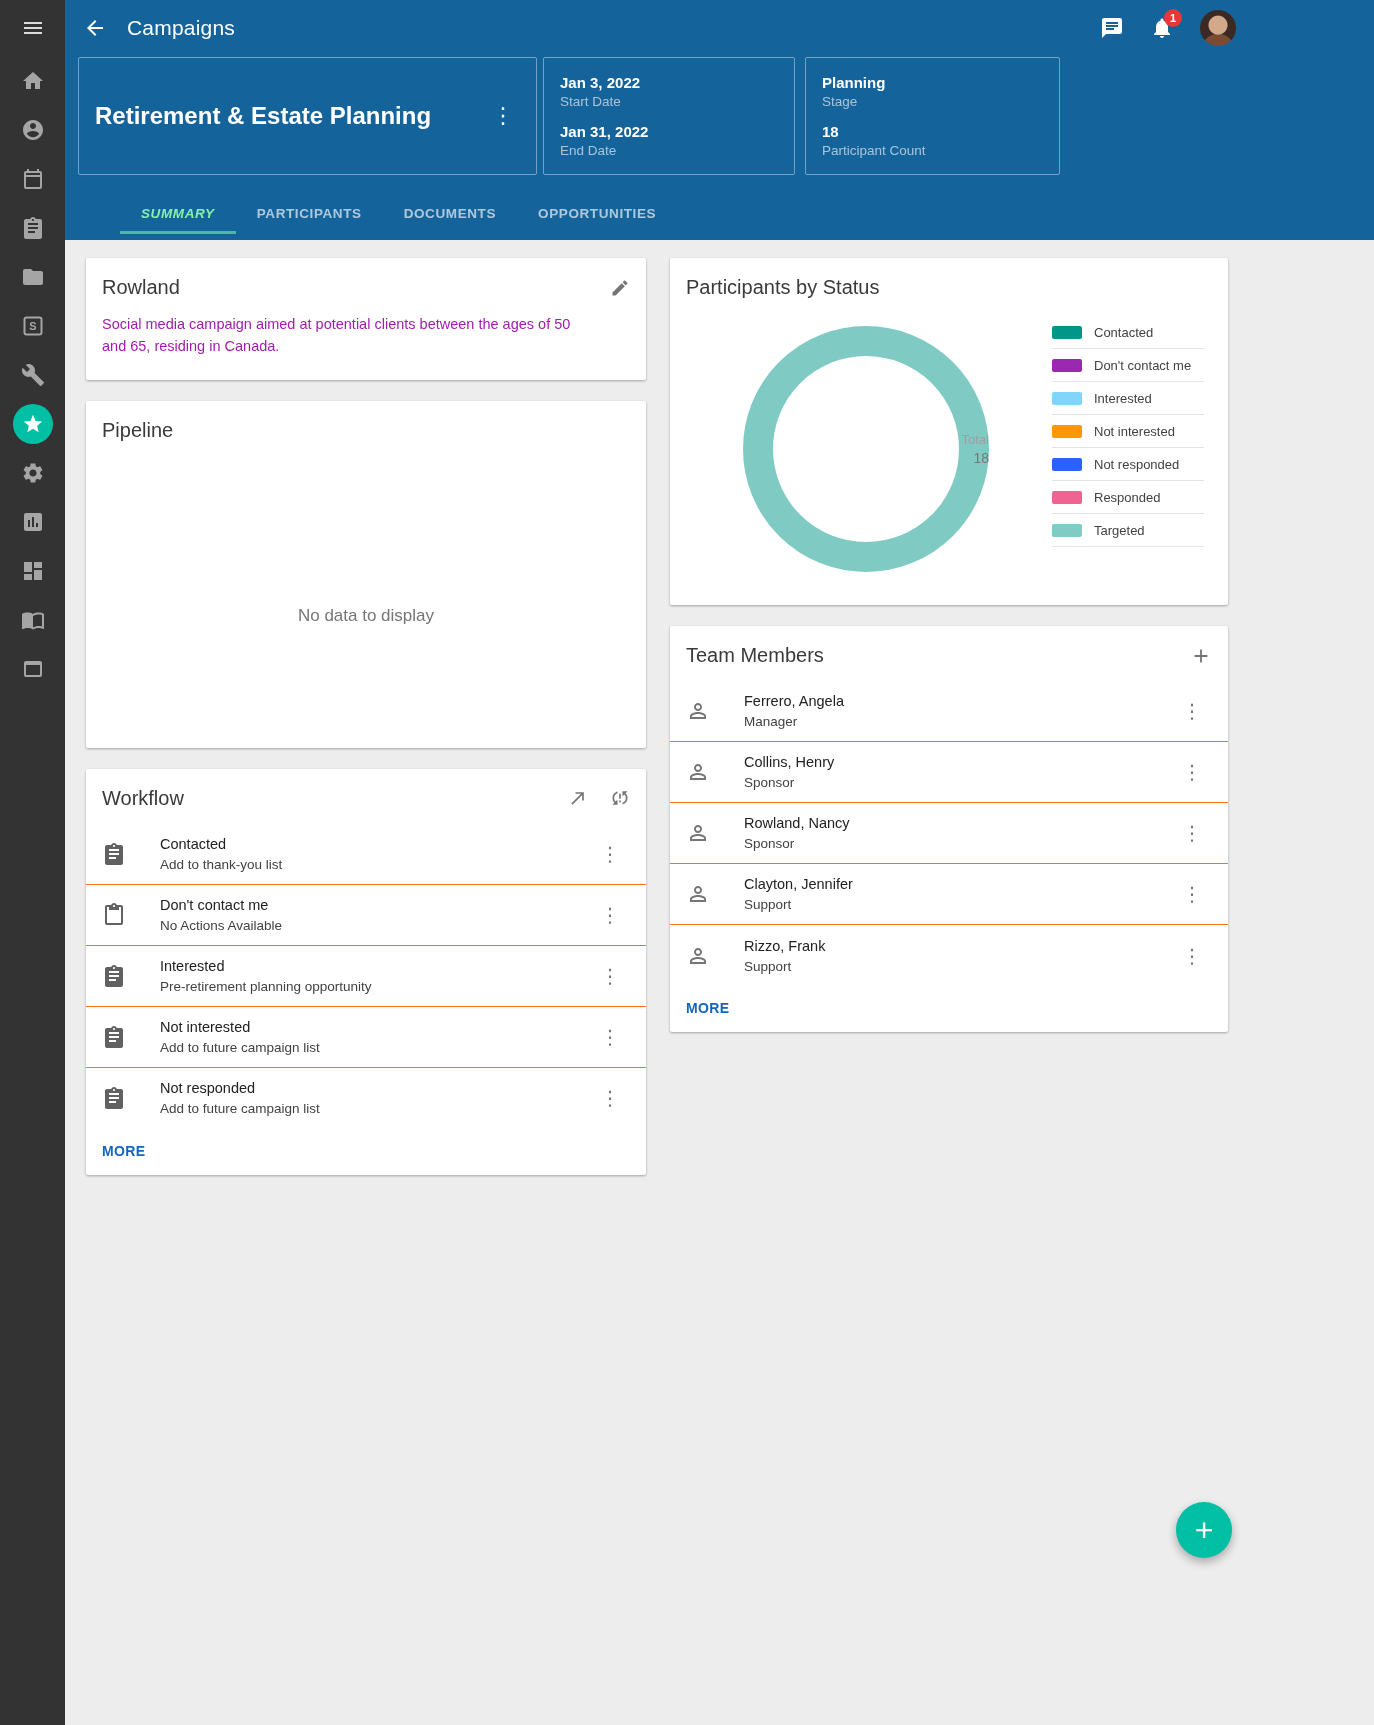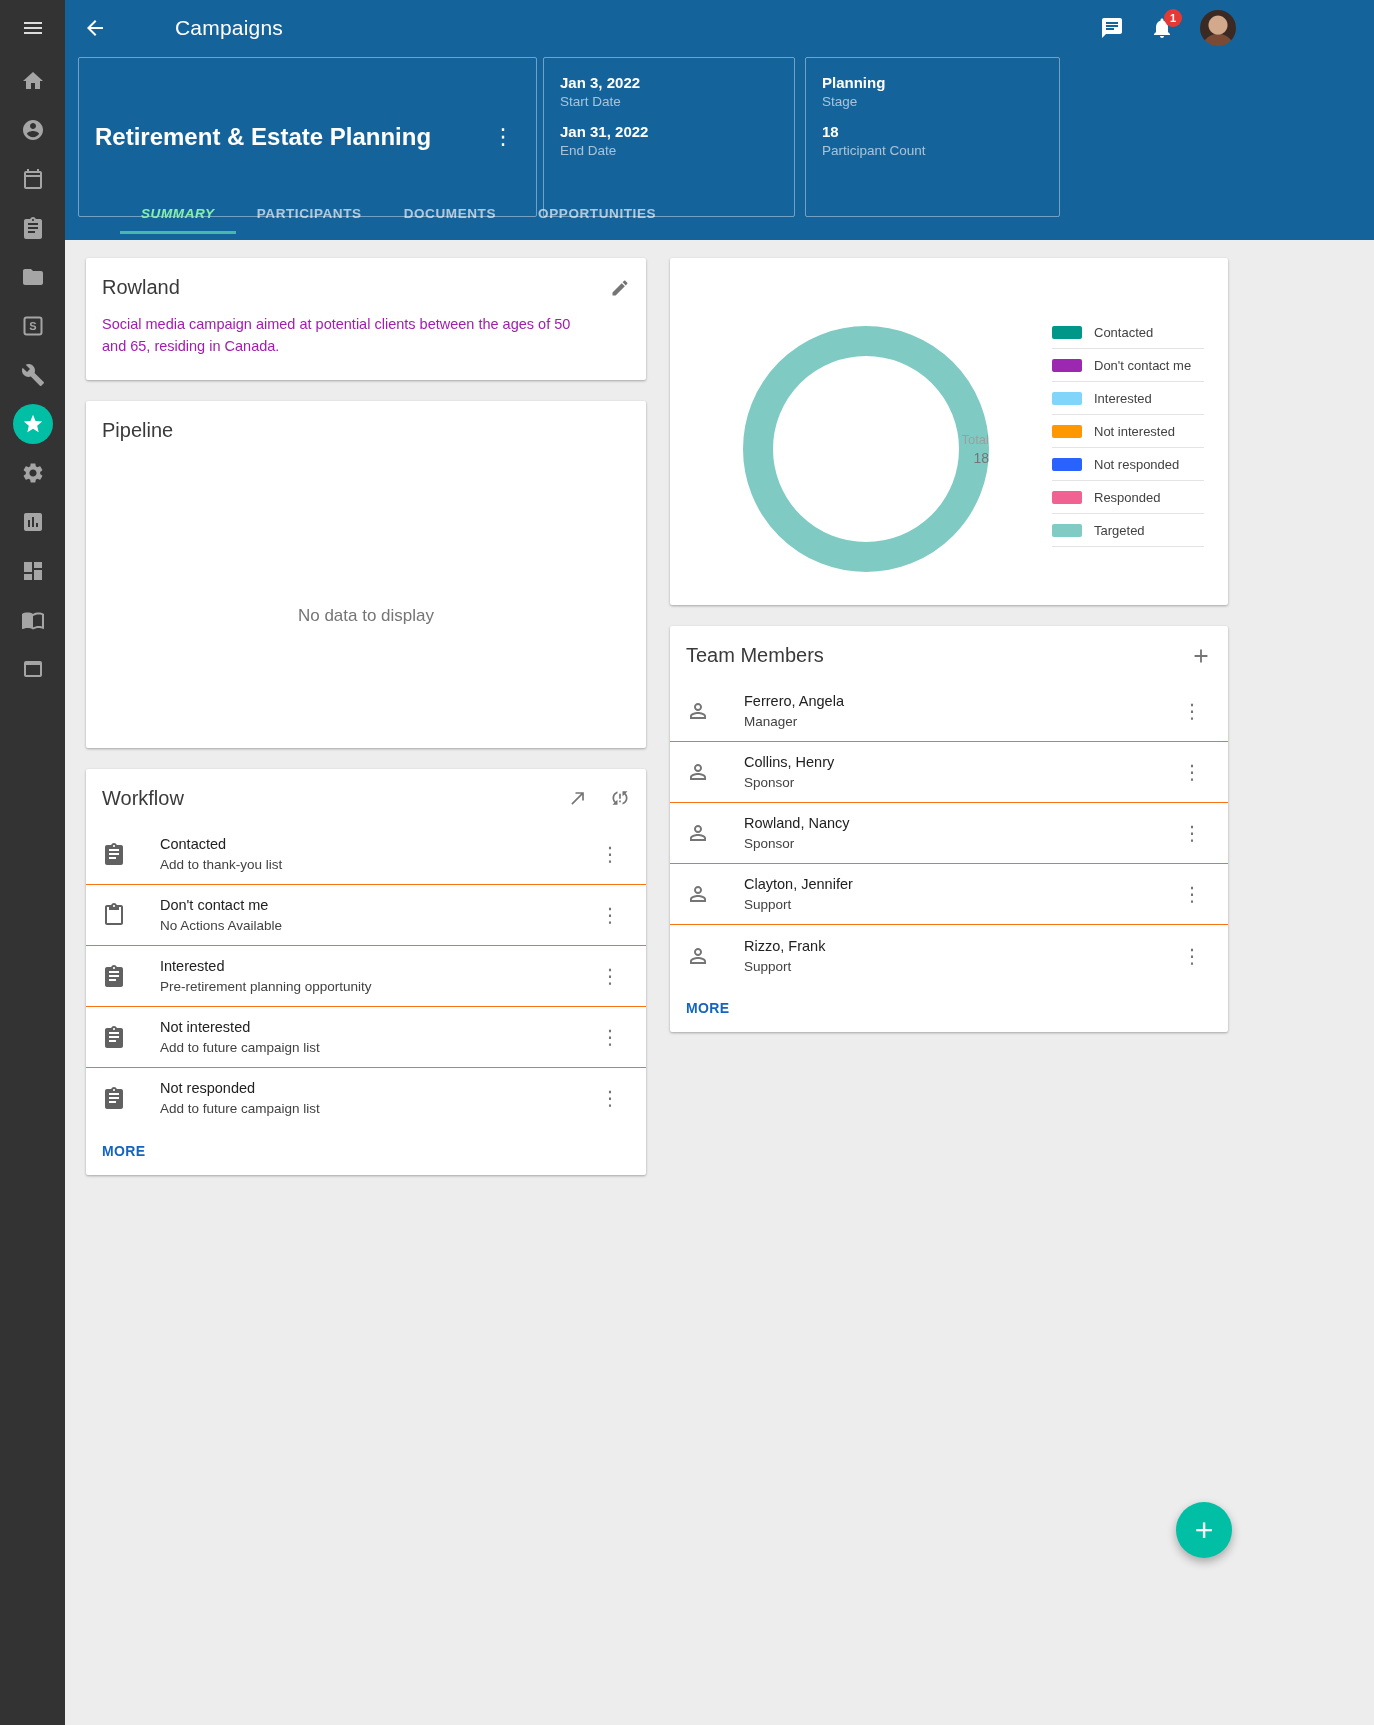--- a/index.html
+++ b/index.html
@@ -27,42 +27,42 @@
     width:40px; height:40px; border-radius:50%; background:#00bfa5;
     display:flex; align-items:center; justify-content:center;
   }
   .active-bubble svg { fill:#ffffff; }
 
   
   .blue-region {
     position:absolute; left:65px; top:0; right:0; height:240px;
     background:#15639b; z-index:20;
   }
-  .topbar { position:absolute; left:0; right:0; top:0; height:56px; display:flex; align-items:center;gap:48px; }
+  .topbar { position:absolute; left:0; right:0; top:0; height:56px; display:flex; align-items:center; }
   .back-btn { background:none; border:none; margin-left:18px; cursor:pointer; height:24px; }
   .back-btn svg { fill:#ffffff; }
   .page-title { color:#ffffff; font-size:21px; font-weight:500; margin-left:20px; letter-spacing:.2px; }
   .topbar-actions { position:absolute; right:138px; top:0; height:56px; display:flex; align-items:center; gap:26px; }
   .icon-btn { background:none; border:none; cursor:pointer; position:relative; display:flex; align-items:center; }
   .icon-btn svg { fill:#ffffff; }
   .badge {
     position:absolute; top:-7px; right:-8px; min-width:18px; height:18px; border-radius:50%;
     background:#e53935; color:#fff; font-size:11px; font-weight:700;
     display:flex; align-items:center; justify-content:center;
   }
   .avatar {
     width:36px; height:36px; border-radius:50%; cursor:pointer; border:none;
     background:
       radial-gradient(circle at 50% 42%, #d3a98c 0 9px, rgba(0,0,0,0) 10px),
       radial-gradient(circle at 50% 112%, #7a4a35 0 16px, rgba(0,0,0,0) 17px),
       #3b2a23;
   }
 
   .hero-card {
-    position:absolute; top:57px; height:160px;
+    position:absolute; top:57px; height:118px;
     border:1px solid rgba(255,255,255,.4); border-radius:2px; padding:16px;
   }
   .hero-name { left:13px; width:459px; display:flex; align-items:center; justify-content:space-between; }
   .campaign-name { color:#fff; font-size:24px; font-weight:600; line-height:1.2; }
   .kebab { background:none; border:none; color:#fff; font-size:22px; line-height:1; cursor:pointer; padding:2px 6px; }
   .hero-dates { left:478px; width:252px; }
   .hero-stage { left:740px; width:255px; }
   .hv { color:#fff; font-size:15px; font-weight:700; }
   .hl { color:rgba(255,255,255,.62); font-size:13.5px; margin-top:3px; }
   .hero-group + .hero-group { margin-top:14px; }
@@ -379,20 +379,23 @@
             <button class="row-kebab">⋮</button>
           </li>
         </ul>
         <button class="more-btn">MORE</button>
       </section>
     </div>
 
     <div class="col col-right">
 
       <section class="card participants-card">
+        <div class="card-head">
+          <h2 class="card-title">Participants by Status</h2>
+        </div>
         <div class="donut-wrap">
           <div class="donut"></div>
           <div class="donut-center">
             <span class="t1">Total</span>
             <span class="t2">18</span>
           </div>
         </div>
         <ul class="legend">
           <li>
             <span class="swatch" style="background-color: rgb(0, 150, 136);"></span>

